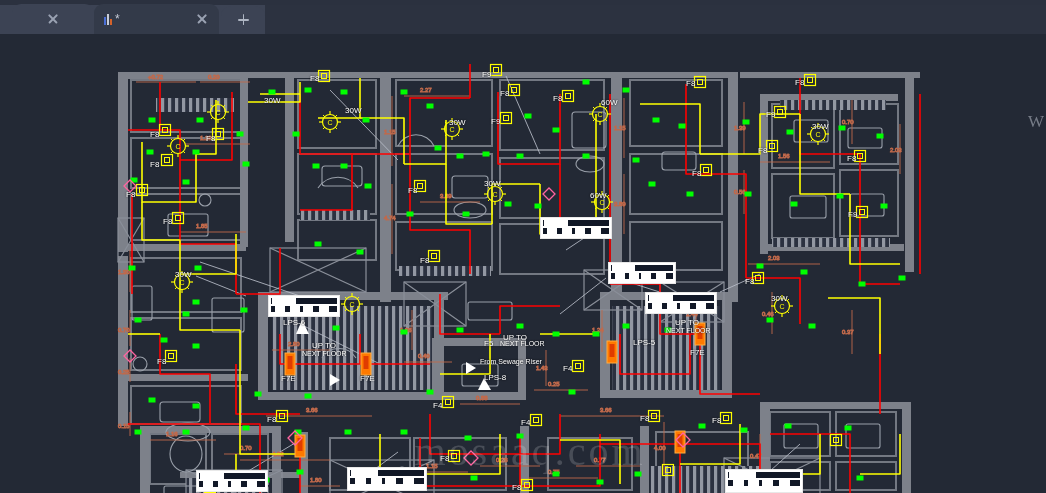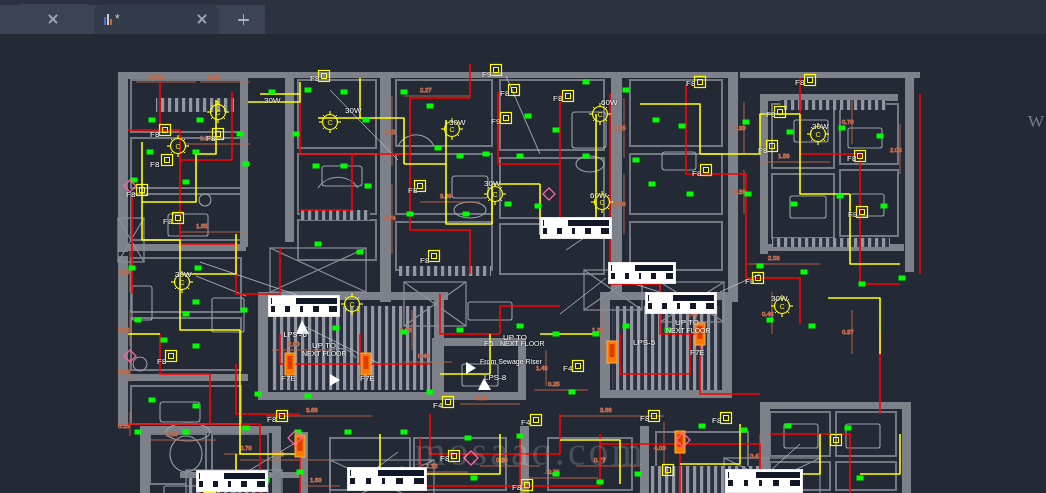--- a/index.html
+++ b/index.html
@@ -673,21 +673,21 @@
           <polygon points="466,328 476,334 466,340"></polygon>
         </g>
       </svg>
     </div>
 
     <div id="annolayer">
         <div class="cad-label" style="left: 312px; top: 307px;">UP TO</div>
         <div class="cad-label sm" style="left: 302px; top: 316px;">NEXT FLOOR</div>
         <div class="cad-label" style="left: 281px; top: 340px;">F7E</div>
         <div class="cad-label" style="left: 360px; top: 340px;">F7E</div>
-        <div class="cad-label" style="left: 283px; top: 296px; font-family: Liberation Mono, monospace;">LPS-6</div>
+        <div class="cad-label" style="left: 283px; top: 284px;">LPS-6</div>
         <div class="cad-label" style="left: 484px; top: 305px;">F5</div>
         <div class="cad-label" style="left: 503px; top: 299px;">UP TO</div>
         <div class="cad-label sm" style="left: 500px; top: 306px;">NEXT FLOOR</div>
         <div class="cad-label sm" style="left: 480px; top: 324px;">From Sewage Riser</div>
         <div class="cad-label" style="left: 484px; top: 339px;">LPS-8</div>
         <div class="cad-label" style="left: 690px; top: 314px;">F7E</div>
         <div class="cad-label" style="left: 675px; top: 284px;">UP TO</div>
         <div class="cad-label sm" style="left: 666px; top: 293px;">NEXT FLOOR</div>
         <div class="cad-label" style="left: 633px; top: 304px;">LPS-5</div>
         <div class="cad-label" style="left: 264px; top: 62px;">30W</div>

